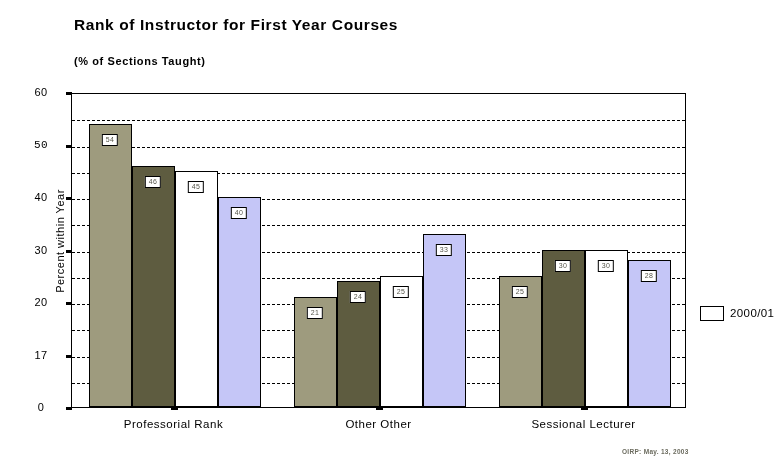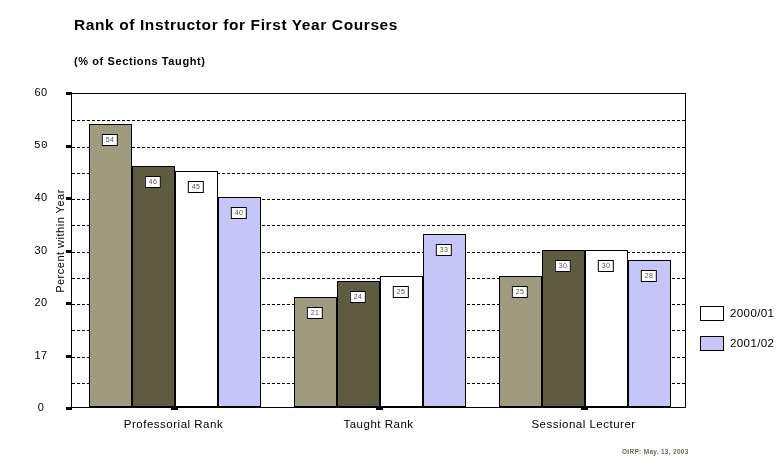--- a/index.html
+++ b/index.html
@@ -259,29 +259,25 @@
           </div>
         </div>
       </div>
   </div>
 </div>
 
 <div id="x-axis">
     <div class="x-tick" style="left: 170.5px;"></div>
     <div class="x-label" style="left: 173.5px;">Professorial Rank</div>
     <div class="x-tick" style="left: 375.5px;"></div>
-    <div class="x-label" style="left: 378.5px;">Taught Rank</div>
+    <div class="x-label" style="left: 378.5px;">Other Other</div>
     <div class="x-tick" style="left: 580.5px;"></div>
     <div class="x-label" style="left: 583.5px;">Sessional Lecturer</div>
   </div>
 
 <div id="legend">
     <div class="legend-row">
       <div class="legend-swatch" style="background: rgb(255, 255, 255);"></div>
       <div class="legend-label">2000/01</div>
     </div>
-    <div class="legend-row">
-      <div class="legend-swatch" style="background: rgb(197, 198, 247);"></div>
-      <div class="legend-label">2001/02</div>
-    </div>
   </div>
 
 <div id="footer-note">OIRP: May. 13, 2003</div>
 
 </body></html>

